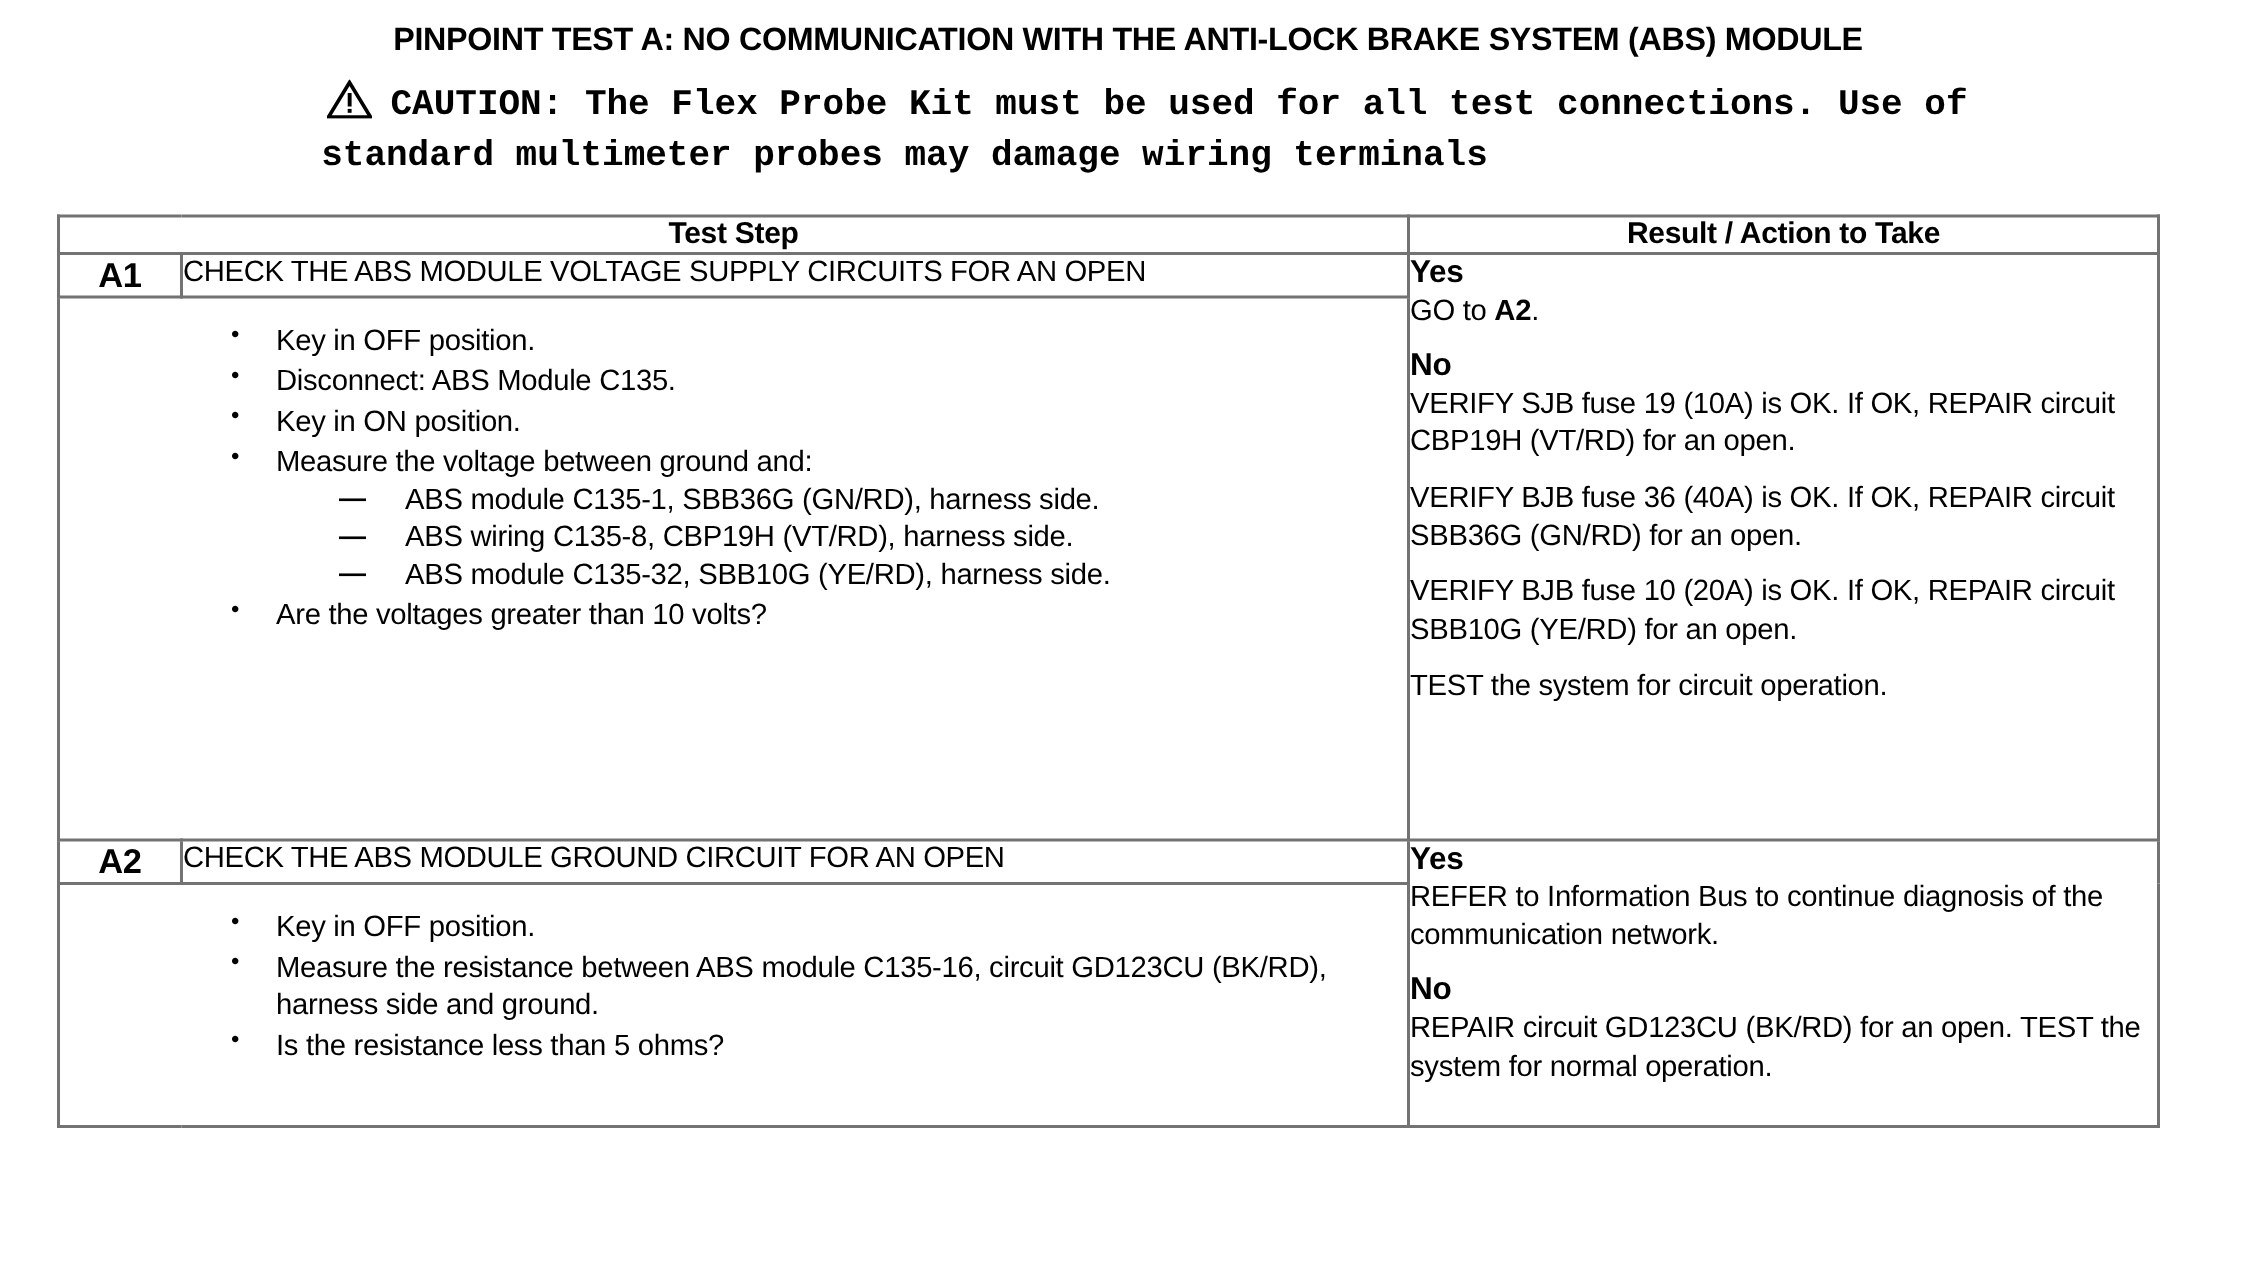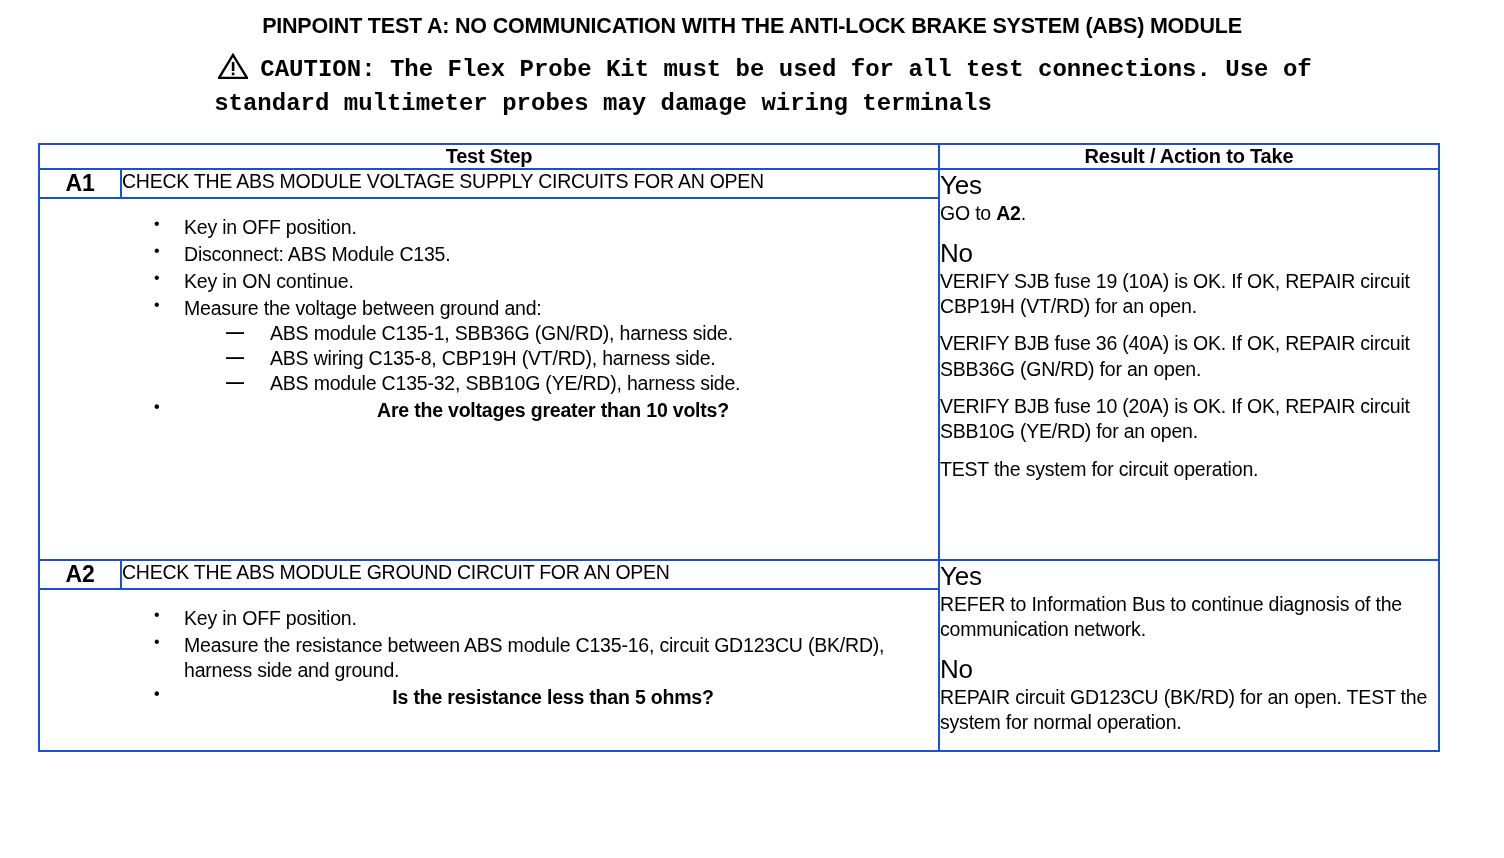--- a/index.html
+++ b/index.html
@@ -54,21 +54,21 @@
   
   .test-table {
     position: absolute;
     left: 38px;
     top: 143px;
     width: 1400px;
     border-collapse: collapse;
     table-layout: fixed;
   }
   .test-table td, .test-table th {
-    border: 2px solid #1d4ed8;
+    border: 2px solid #737373;
     padding: 0;
     vertical-align: top;
     background: #fff;
   }
 
   .col-label  { width: 82px; }
   .col-step   { width: 818px; }
   .col-result { width: 500px; }
 
   .hdr-cell {
@@ -122,21 +122,21 @@
     padding-left: 32px;
     margin: 0 0 2px 0;
   }
   ul.bullets > li::before {
     content: "\2022";
     position: absolute;
     left: 2px;
     top: -1px;
     font-size: 16px;
   }
-  li.b-bold { font-weight: bold; text-align: center; }
+  li.b-bold { font-weight: normal; }
 
   ul.subbullets {
     list-style: none;
     margin: 0;
     padding: 0 0 0 42px;
   }
   ul.subbullets > li {
     position: relative;
     padding-left: 44px;
     margin: 0;
@@ -145,22 +145,22 @@
     content: "\2014";
     position: absolute;
     left: 0;
     top: 0;
     font-weight: bold;
     font-size: 18px;
   }
 
   
   .res-head {
-    font-weight: normal;
-    font-size: 26px;
+    font-weight: bold;
+    font-size: 21px;
     margin: 0;
     line-height: 1.18;
   }
   .res-para {
     margin: 0 0 12px 0;
     line-height: 1.30;
   }
   .res-para.tight { margin-bottom: 12px; }
   .res-para.last  { margin-bottom: 0; }
   .res-para b { font-weight: bold; }
@@ -212,21 +212,21 @@
         <p class="res-para">VERIFY BJB fuse 10 (20A) is OK. If OK, REPAIR circuit SBB10G (YE/RD) for an open.</p>
         <p class="res-para last">TEST the system for circuit operation.</p>
       </td>
     </tr>
 
     <tr>
       <td class="step-body" colspan="2" style="height:360px;">
         <ul class="bullets">
           <li>Key in OFF position.</li>
           <li>Disconnect: ABS Module C135.</li>
-          <li>Key in ON continue.</li>
+          <li>Key in ON position.</li>
           <li>
             <span>Measure the voltage between ground and:</span>
             <ul class="subbullets">
               <li>ABS module C135-1, SBB36G (GN/RD), harness side.</li>
               <li>ABS wiring C135-8, CBP19H (VT/RD), harness side.</li>
               <li>ABS module C135-32, SBB10G (YE/RD), harness side.</li>
             </ul>
           </li>
           <li class="b-bold">Are the voltages greater than 10 volts?</li>
         </ul>

